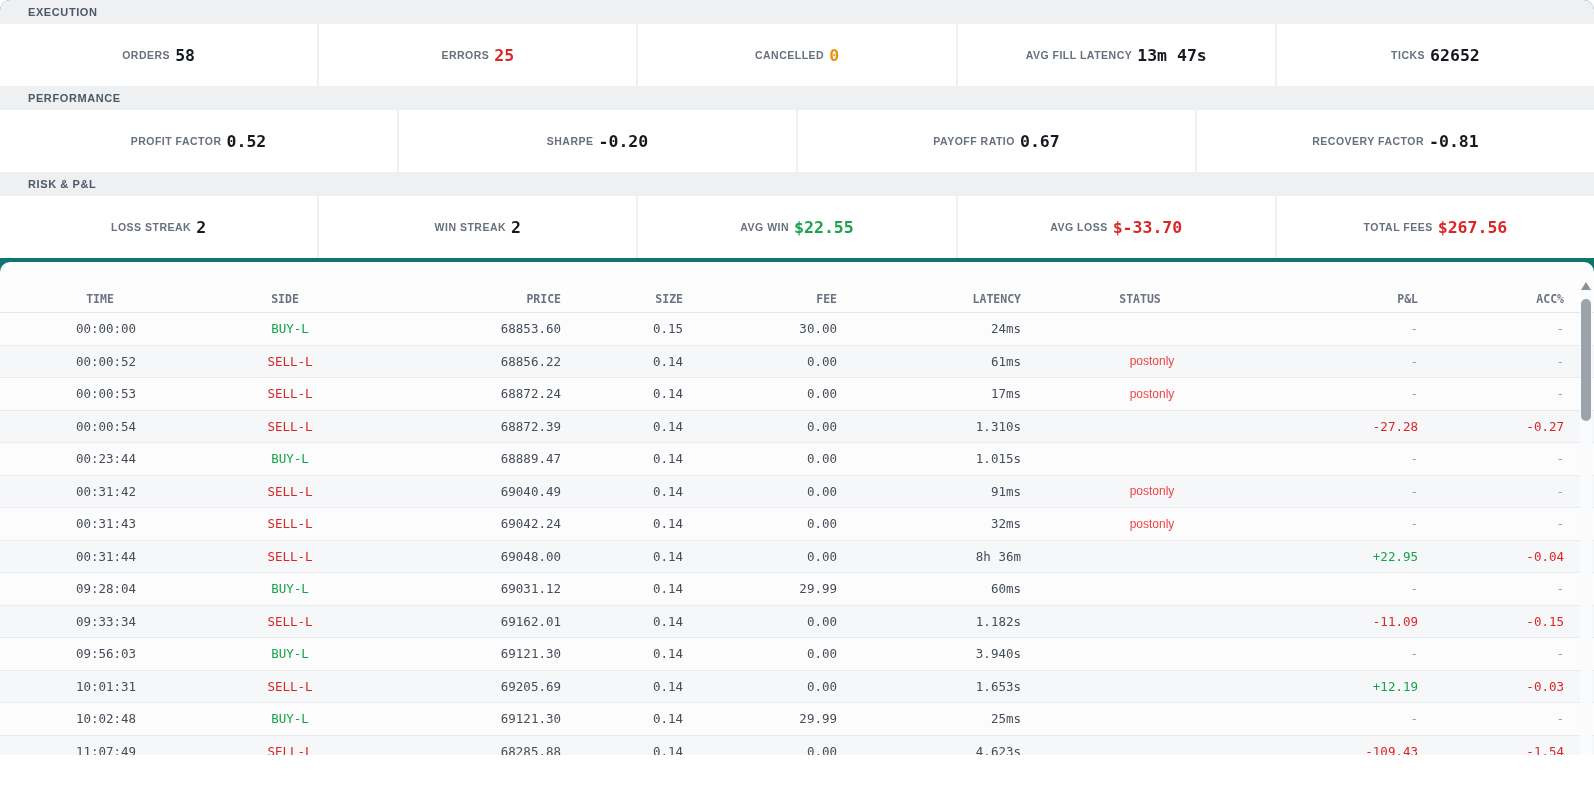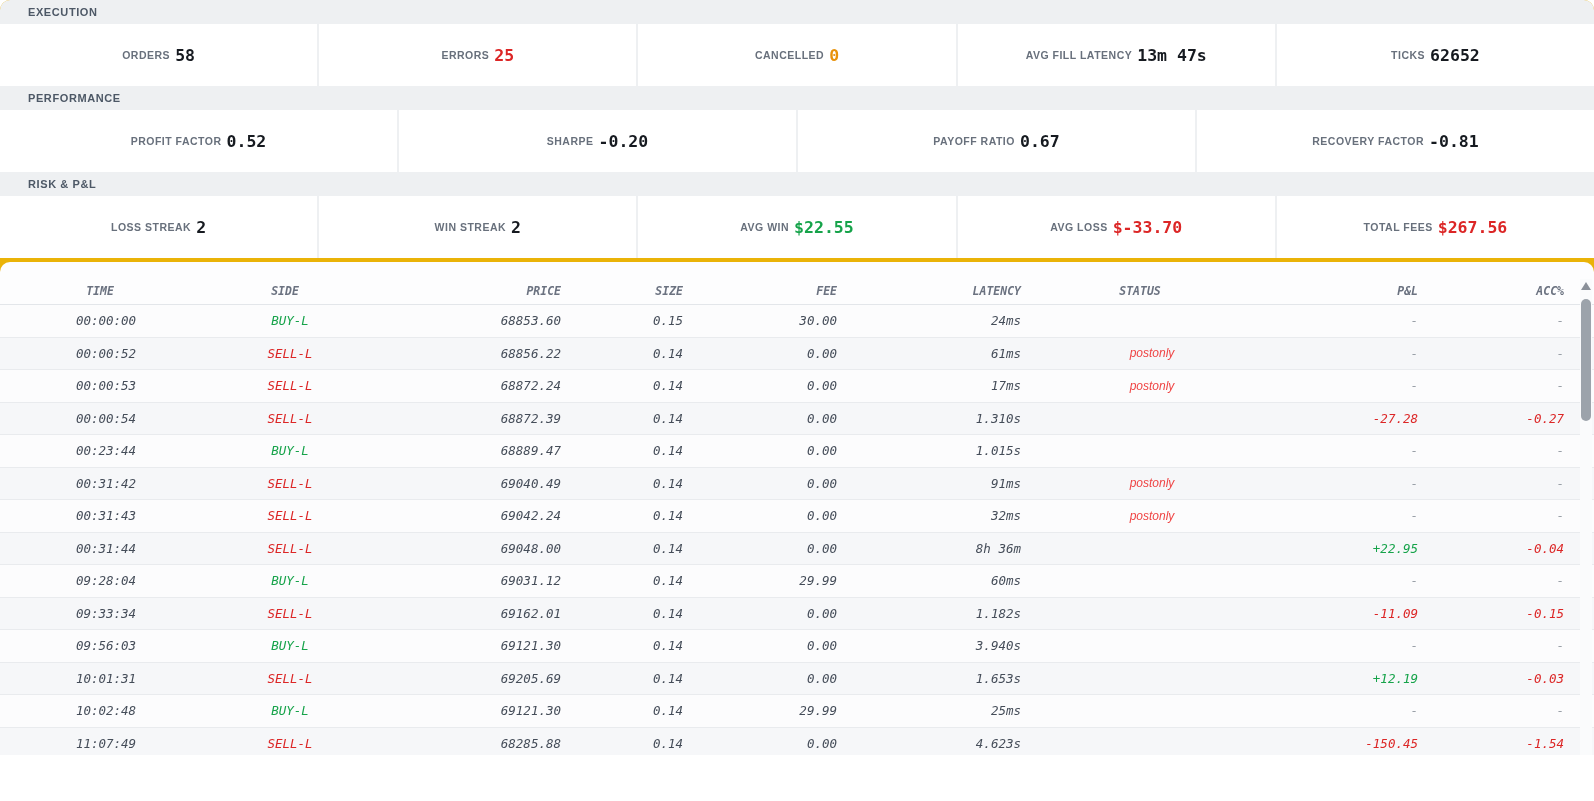--- a/index.html
+++ b/index.html
@@ -1,37 +1,37 @@
 <!DOCTYPE html>
 <html><head>
 <meta charset="utf-8">
 <style>
   * { margin:0; padding:0; box-sizing:border-box; }
   html,body { width:1594px; height:801px; overflow:hidden; background:#ffffff;
               font-family:"Liberation Sans", sans-serif; }
-  .app { width:1594px; height:755px; background:#eab308; border-radius:10px 10px 0 0; overflow:hidden; position:relative; }
+  .app { width:1594px; height:755px; background:#0f766e; border-radius:10px 10px 0 0; overflow:hidden; position:relative; }
 
   
   .section-bar { height:24px; display:flex; align-items:center; padding:0 28px; background:#eef0f2; }
   .section-bar .bar-label { font-size:11px; font-weight:bold; color:#4d5866; letter-spacing:.6px; }
 
   
   .stat-row { display:flex; gap:2px; background:#eef0f2; height:62px; }
   .stat-card { flex:1 1 0; background:#ffffff; display:flex; 
                align-items:center; justify-content:center; gap:5px; }
   .stat-label { font-size:10.5px; font-weight:bold; color:#68707c; letter-spacing:.5px; }
   .stat-value { font-family:"DejaVu Sans Mono", monospace; font-size:16.5px; font-weight:bold; color:#161a20; }
   .stat-value.red    { color:#dc2626; }
   .stat-value.green  { color:#16a34a; }
   .stat-value.orange { color:#e8920a; }
   .stat-value.dark   { color:#161a20; }
 
   
   .table-wrap { margin-top:4px; background:#fdfdfe; border-radius:10px 10px 0 0;
-                height:533px; padding-top:15px; position:relative;font-style:italic; }
+                height:533px; padding-top:23px; position:relative; }
   .trow { display:grid;
           grid-template-columns:200px 170px 191px 122px 154px 184px 238px 159px 1fr;
           padding-right:30px; align-items:center; }
   .thead { height:28px; border-bottom:1px solid #e3e6ea; }
   .thead .cell { font-family:"DejaVu Sans Mono", monospace; font-size:11.5px; font-weight:bold; color:#6b7280; }
   .tbody-row { height:32.5px; border-bottom:1px solid #e9ebee; }
   .tbody-row:nth-child(even) { background:#f6f7f9; }
   .tbody-row:nth-child(odd)  { background:#fcfcfd; }
   .cell { font-family:"DejaVu Sans Mono", monospace; font-size:12.5px; color:#454d59; white-space:nowrap; }
   .al   { text-align:center; }
@@ -289,21 +289,21 @@
           <div class="cell ar muted">-</div>
         </div>
         <div class="trow tbody-row">
           <div class="cell al pl12">11:07:49</div>
           <div class="cell al pl10 sell">SELL-L</div>
           <div class="cell ar">68285.88</div>
           <div class="cell ar">0.14</div>
           <div class="cell ar">0.00</div>
           <div class="cell ar">4.623s</div>
           <div class="cell al pl24 status-flag"></div>
-          <div class="cell ar red">-150.45</div>
+          <div class="cell ar red">-109.43</div>
           <div class="cell ar red">-1.54</div>
         </div>
         <div class="trow tbody-row">
           <div class="cell al pl12">11:20:22</div>
           <div class="cell al pl10 buy">BUY-L</div>
           <div class="cell ar">68257.70</div>
           <div class="cell ar">0.14</div>
           <div class="cell ar">0.00</div>
           <div class="cell ar">1.034s</div>
           <div class="cell al pl24 status-flag"></div>

